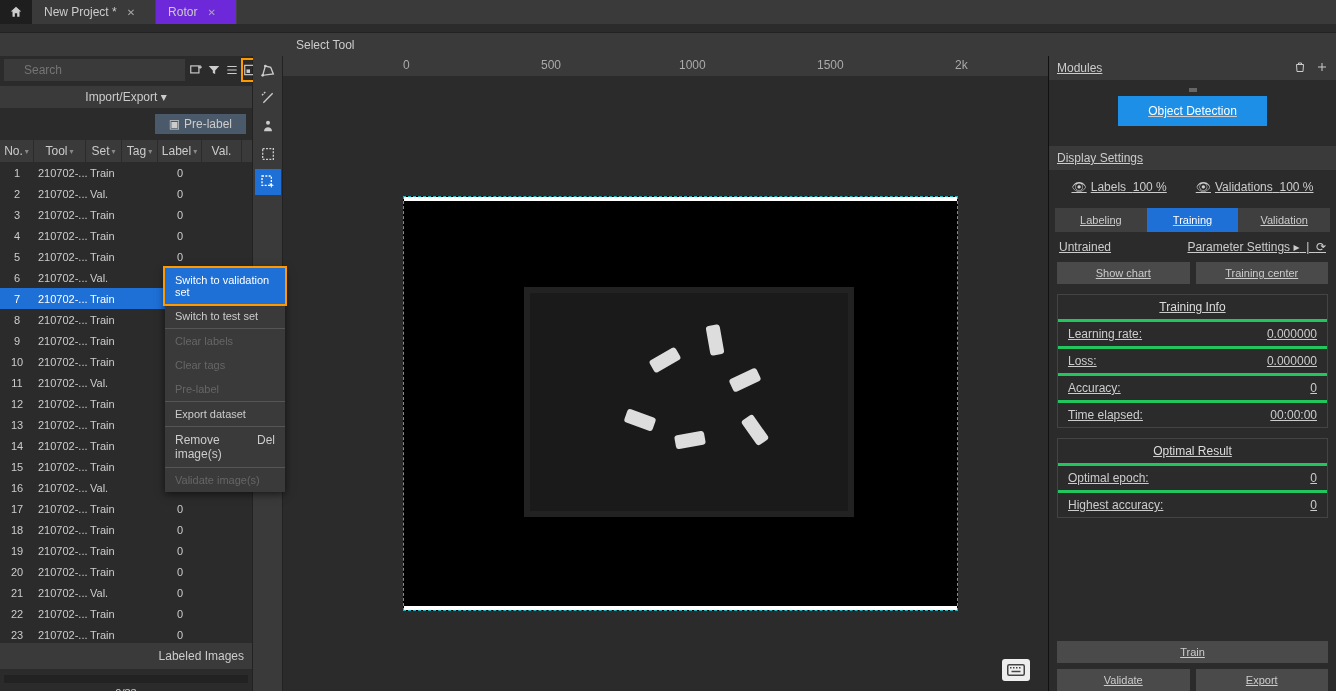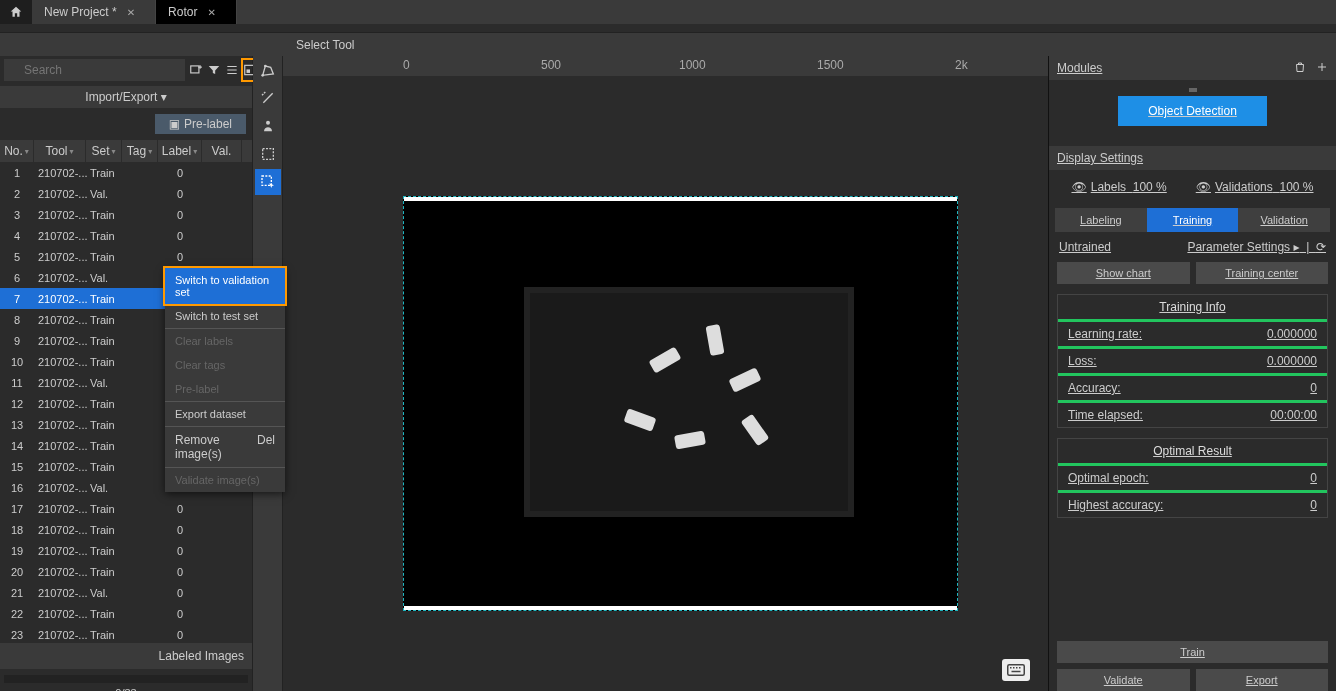--- a/index.html
+++ b/index.html
@@ -1,20 +1,20 @@
 <!DOCTYPE html>
 <html><head>
 <meta charset="utf-8">
 <style>
 * { margin:0; padding:0; box-sizing:border-box; font-family:"Segoe UI",Arial,sans-serif; font-size:12px; color:#ccc; }
 body { background:#2b2b2b; width:1336px; height:691px; overflow:hidden; position:relative; }
 
 .tabbar { height:24px; background:#3a3a3a; display:flex; align-items:center; }
 .home-btn { width:32px; height:24px; display:flex; align-items:center; justify-content:center; background:#1e1e1e; }
-.tab { height:24px; padding:0 20px 0 12px; display:flex; align-items:center; background:#000000; border-right:1px solid #444; position:relative; }
+.tab { height:24px; padding:0 20px 0 12px; display:flex; align-items:center; background:#6d28d9; border-right:1px solid #444; position:relative; }
 .tab.inactive { background:#3a3a3a; }
 .tab .close { margin-left:10px; color:#aaa; font-size:10px; }
 
 .toolbar-row { height:24px; background:#3a3a3a; border-top:1px solid #222; display:flex;margin-top:8px; }
 .left-panel-head { width:288px; display:flex; align-items:center; }
 .select-tool-label { flex:1; padding-left:8px; line-height:24px; }
 
 .body { display:flex; height:calc(100% - 48px); }
 
 .left-panel { width:253px; background:#2b2b2b; display:flex; flex-direction:column; border-right:1px solid #222; }

